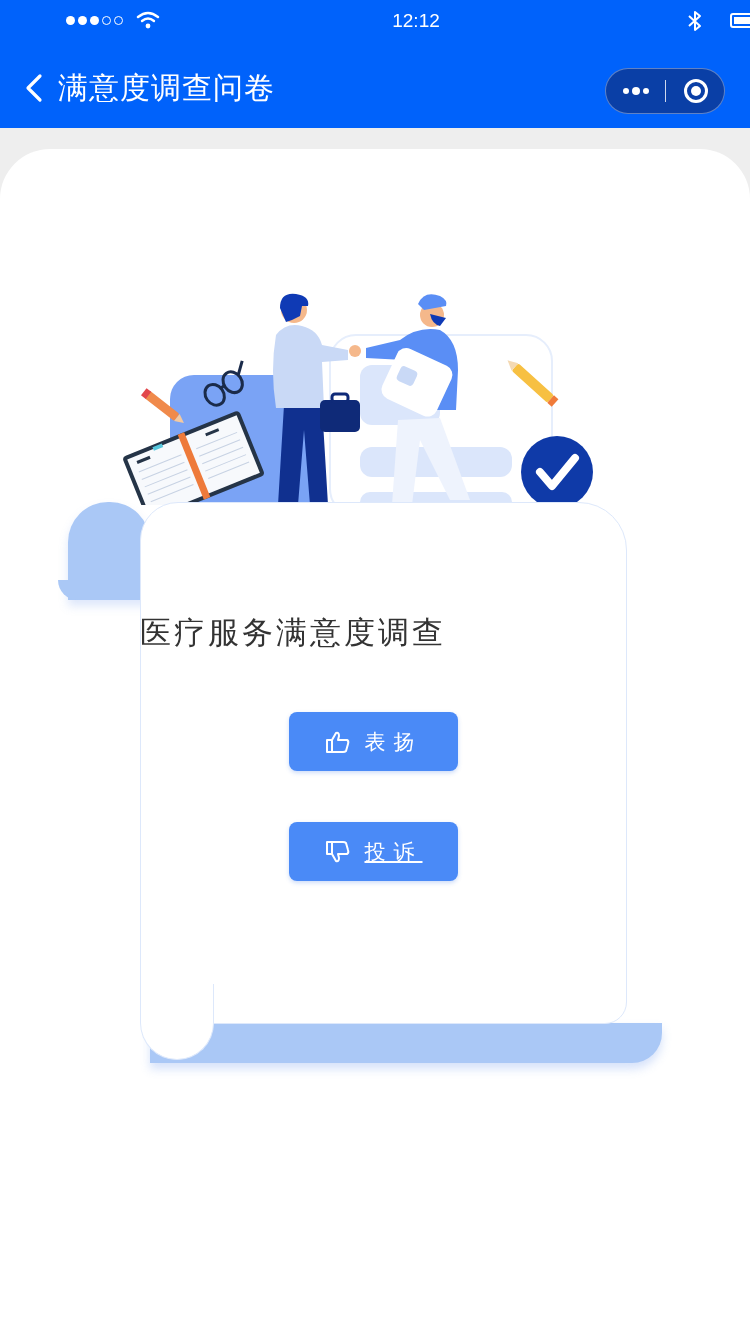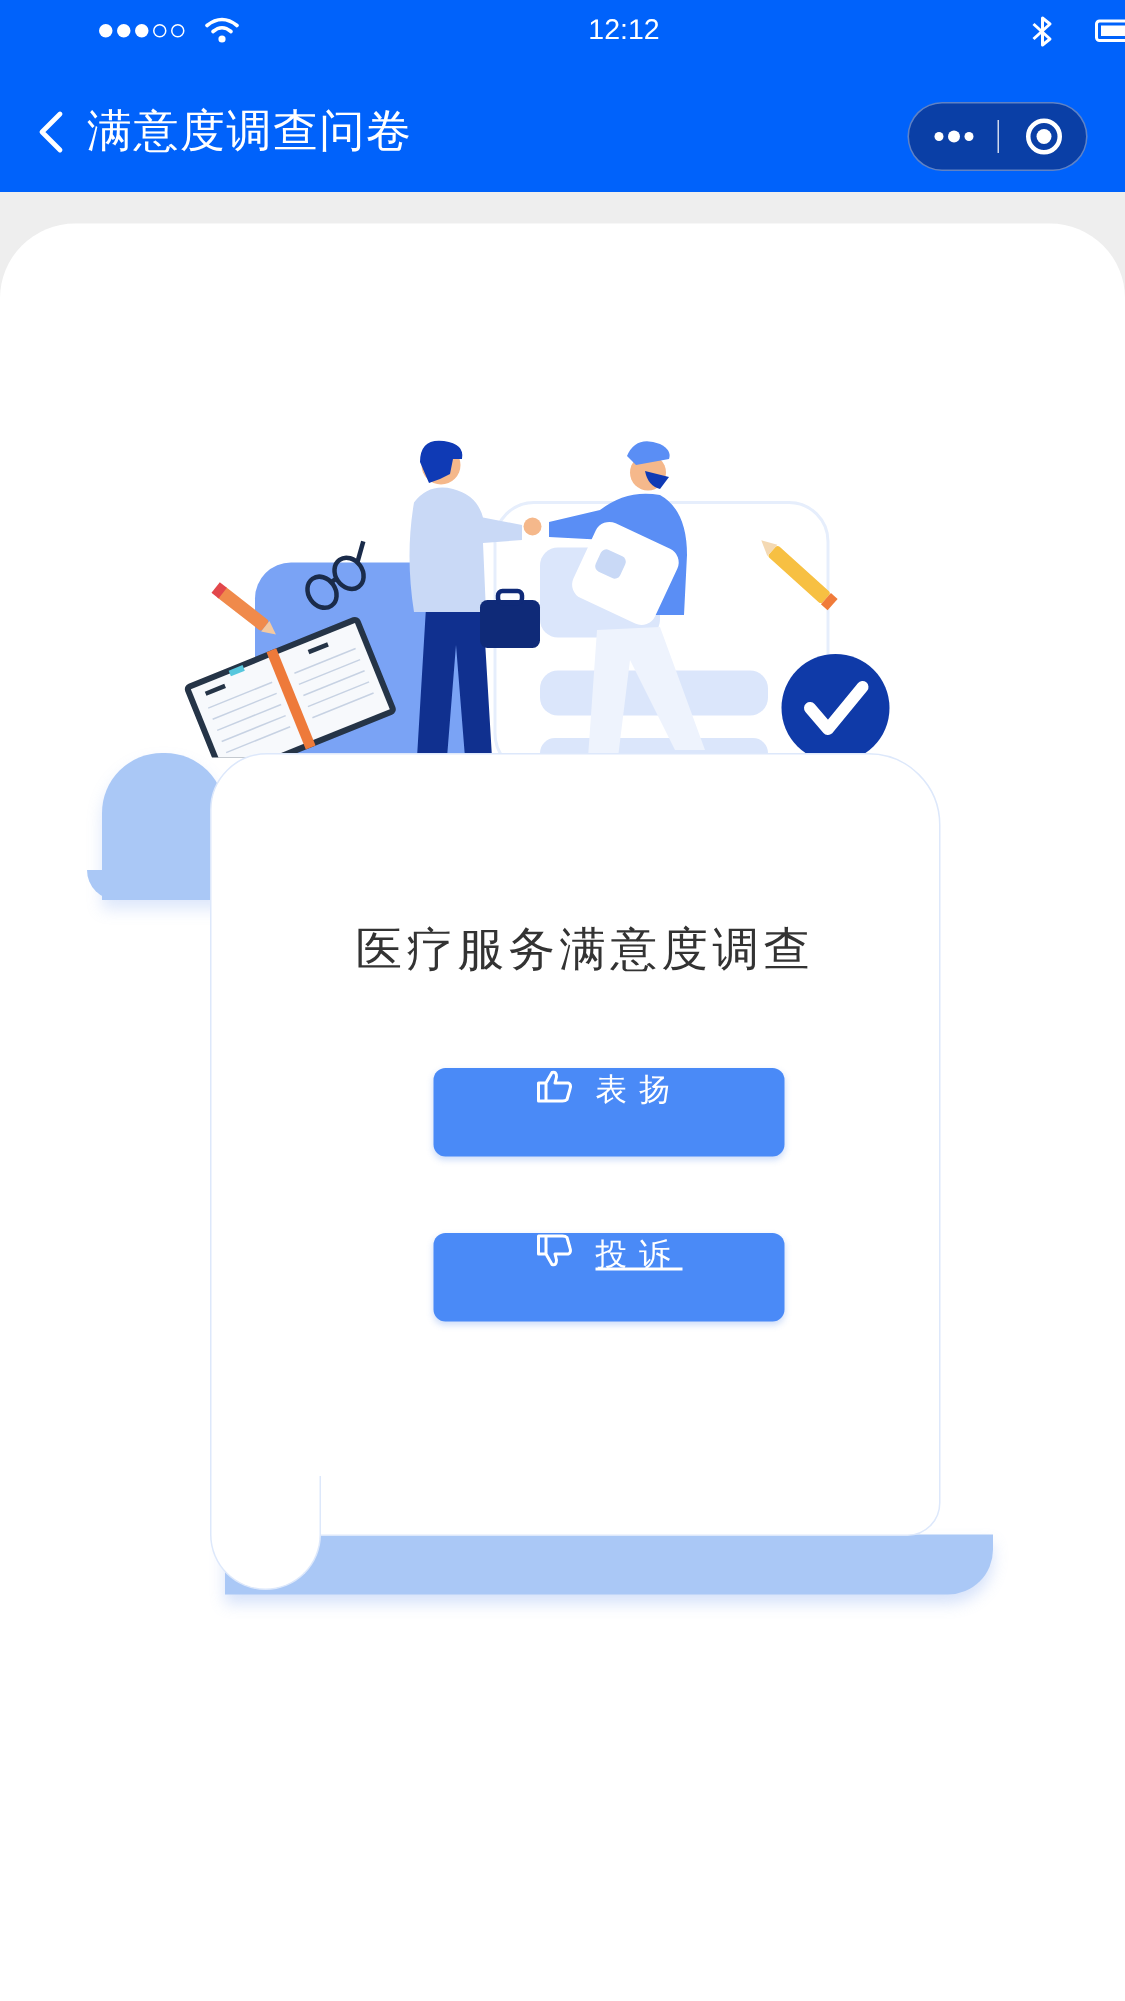--- a/index.html
+++ b/index.html
@@ -34,23 +34,23 @@
   .main-card { position: absolute; left: 0; top: 149px; width: 750px; height: 1185px; background: #ffffff; border-radius: 50px 50px 0 0; }
 
   .illustration { position: absolute; left: 120px; top: 290px; width: 490px; height: 215px; }
 
   .scroll-left-curl { position: absolute; left: 68px; top: 502px; width: 82px; height: 98px; background: #aac8f6; border-radius: 40px 40px 0 0; box-shadow: 0 6px 10px rgba(120,160,240,0.25); }
   .scroll-left-curl::before { content: ""; position: absolute; left: -10px; bottom: 0; width: 20px; height: 20px; background: #aac8f6; border-radius: 0 0 0 20px; }
   .scroll-bottom { position: absolute; left: 150px; top: 1023px; width: 512px; height: 40px; background: #aac8f6; border-radius: 0 0 30px 0; box-shadow: 0 6px 10px rgba(120,160,240,0.3); }
   .scroll-paper { position: absolute; left: 140px; top: 502px; width: 487px; height: 522px; background: #ffffff; border: 1px solid #dde8fb; border-radius: 38px 48px 22px 0; }
   .scroll-paper-bottom-curl { position: absolute; left: 140px; top: 984px; width: 74px; height: 76px; background: #ffffff; border: 1px solid #dde8fb; border-top: none; border-radius: 0 0 40px 40px; }
 
-  .survey-title { position: absolute; left: 140px; top: 612px; width: 500px; text-align: center; font-size: 31px; color: #333333; letter-spacing: 3px; font-family: "DejaVu Sans", sans-serif; }
+  .survey-title { position: absolute; left: 140px; top: 612px; width: 500px; text-align: left; font-size: 31px; color: #333333; letter-spacing: 3px; font-family: "DejaVu Sans", sans-serif; }
 
-  .btn { position: absolute; left: 289px; width: 234px; height: 59px; border-radius: 8px; background: #4a8af7; color: #fff; display: flex; align-items: flex-start; justify-content: center; gap: 14px; cursor: pointer; box-shadow: 0 2px 4px rgba(60,120,230,0.25); }
+  .btn { position: absolute; left: 289px; width: 169px; height: 59px; border-radius: 8px; background: #4a8af7; color: #fff; display: flex; align-items: center; justify-content: center; gap: 14px; cursor: pointer; box-shadow: 0 2px 4px rgba(60,120,230,0.25); }
   .btn .label { font-size: 21px; letter-spacing: 8px; }
   .btn-praise { top: 712px; }
   .btn-complain { top: 822px; text-decoration: underline; }
 </style>
 </head>
 <body>
 
 <div class="header">
   <div class="status-bar">
     <div class="signal">

